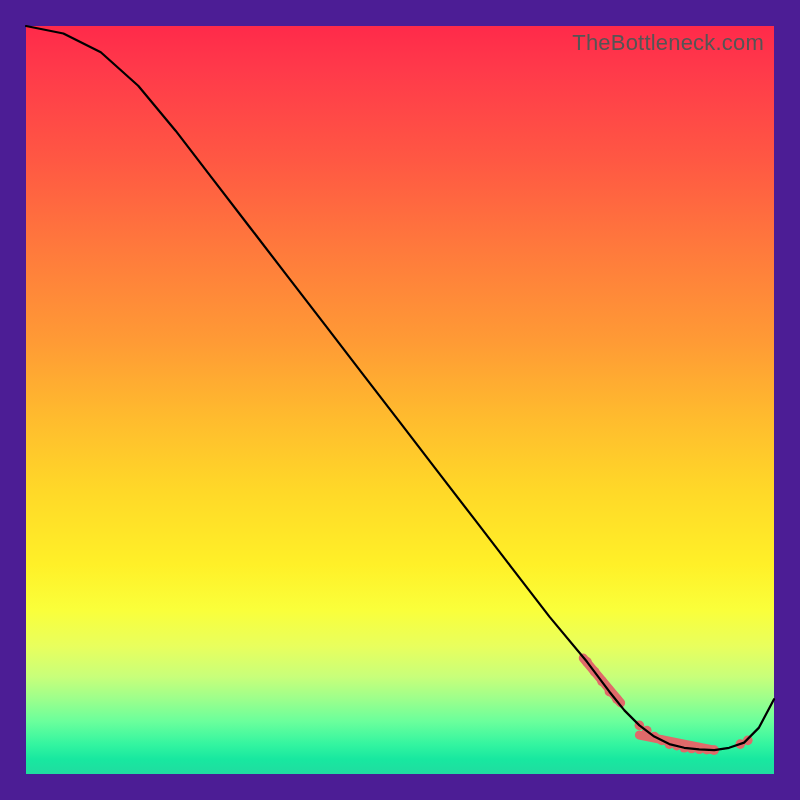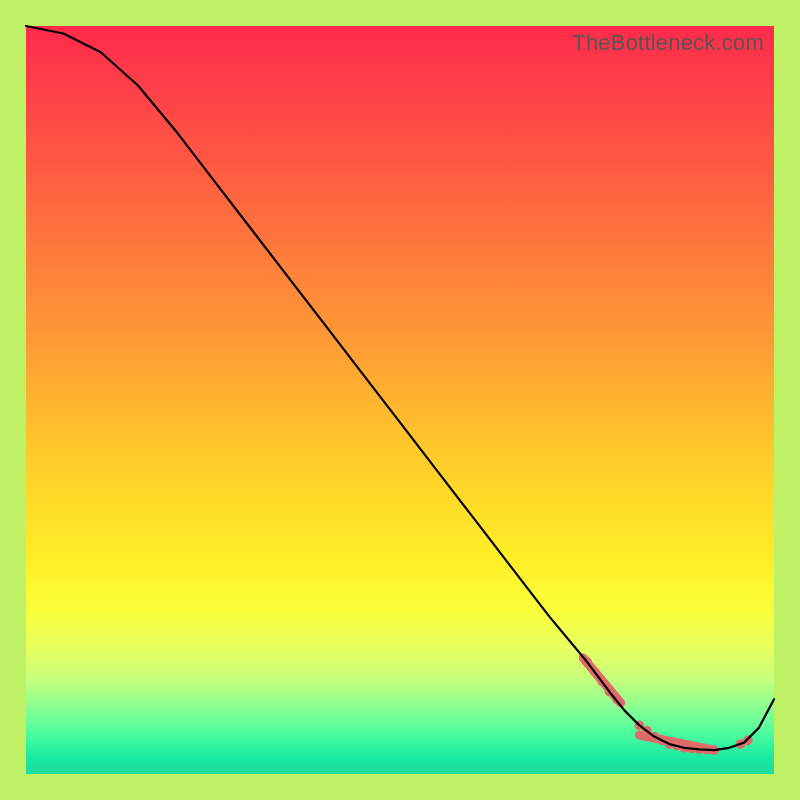--- a/index.html
+++ b/index.html
@@ -8,21 +8,21 @@
     width: 800px;
     height: 800px;
     background: #000;
     overflow: hidden;
     font-family: Arial, Helvetica, sans-serif;
   }
   .frame {
     position: relative;
     width: 800px;
     height: 800px;
-    background: #bef264;
+    background: #4c1d95;
   }
   .plot {
     position: absolute;
     left: 26px;
     top: 26px;
     width: 748px;
     height: 748px;
     background: linear-gradient(to bottom,
       #ff2a4a 0%,
       #ff3a4a 6%,

